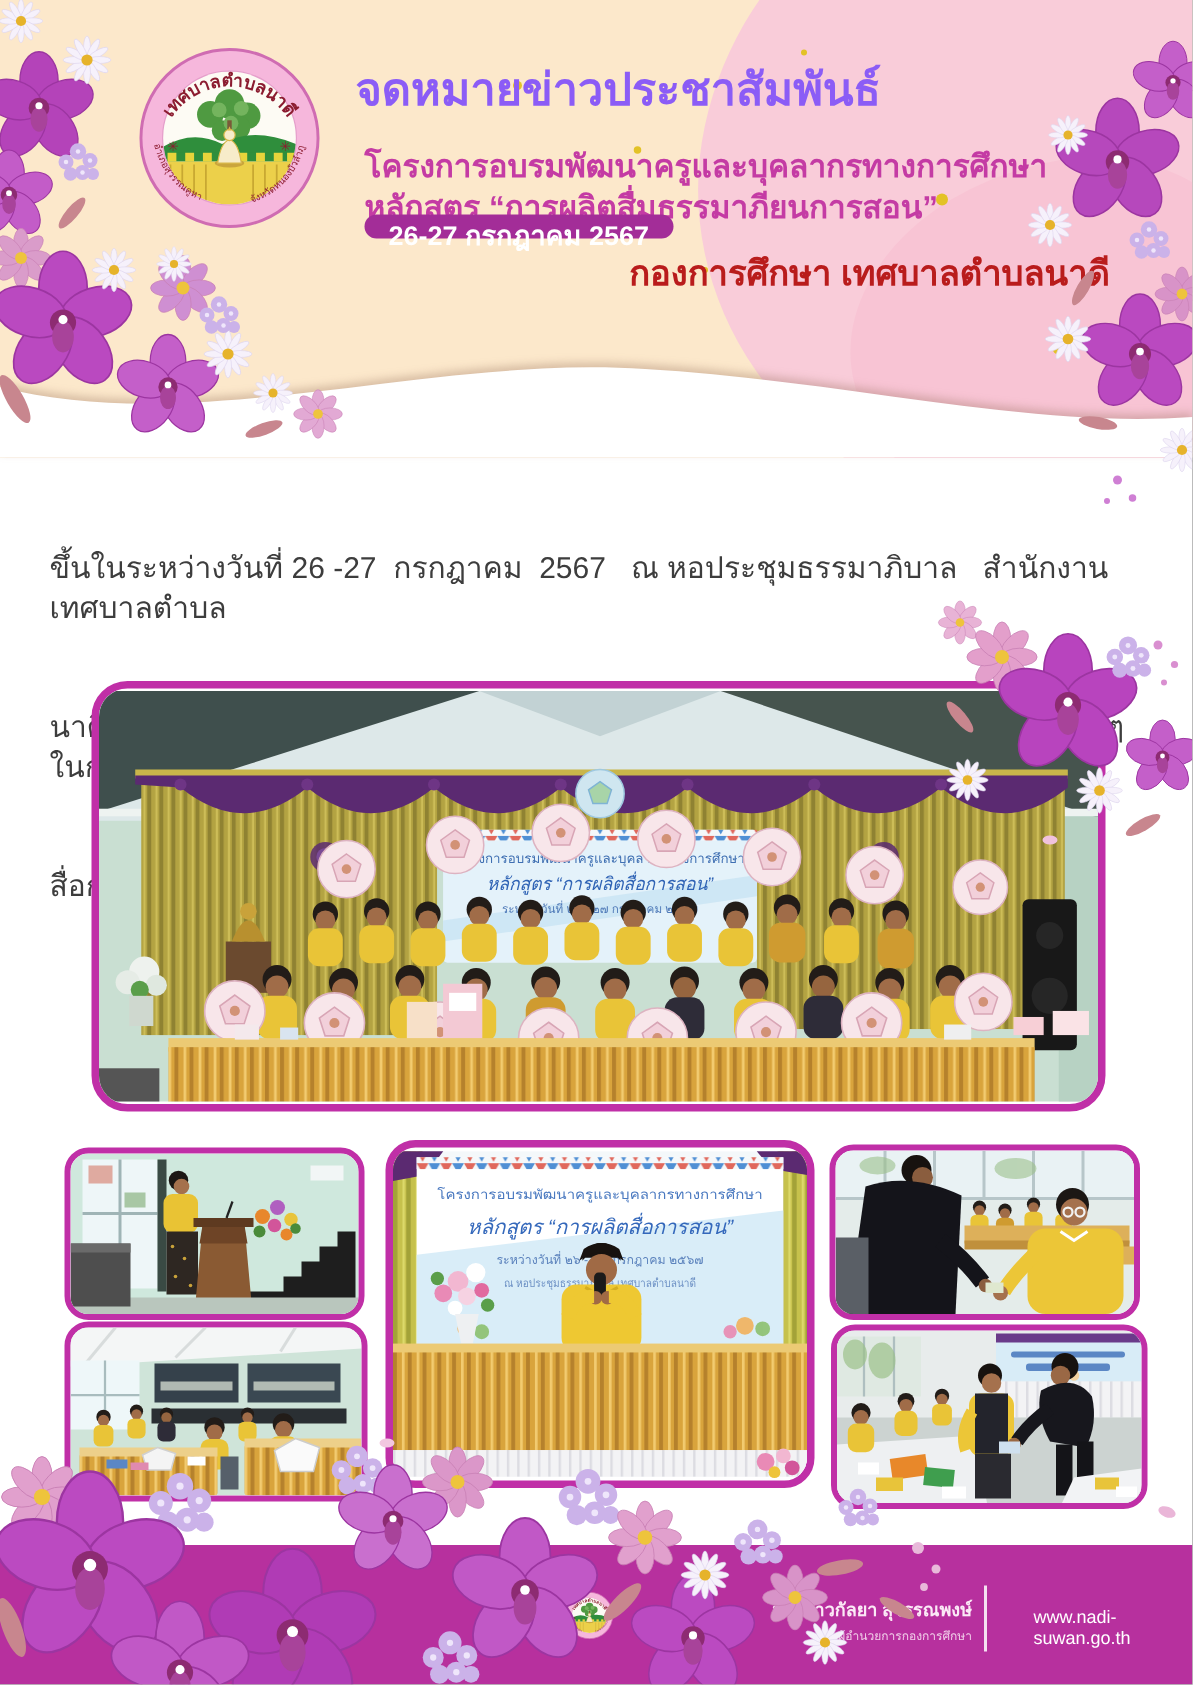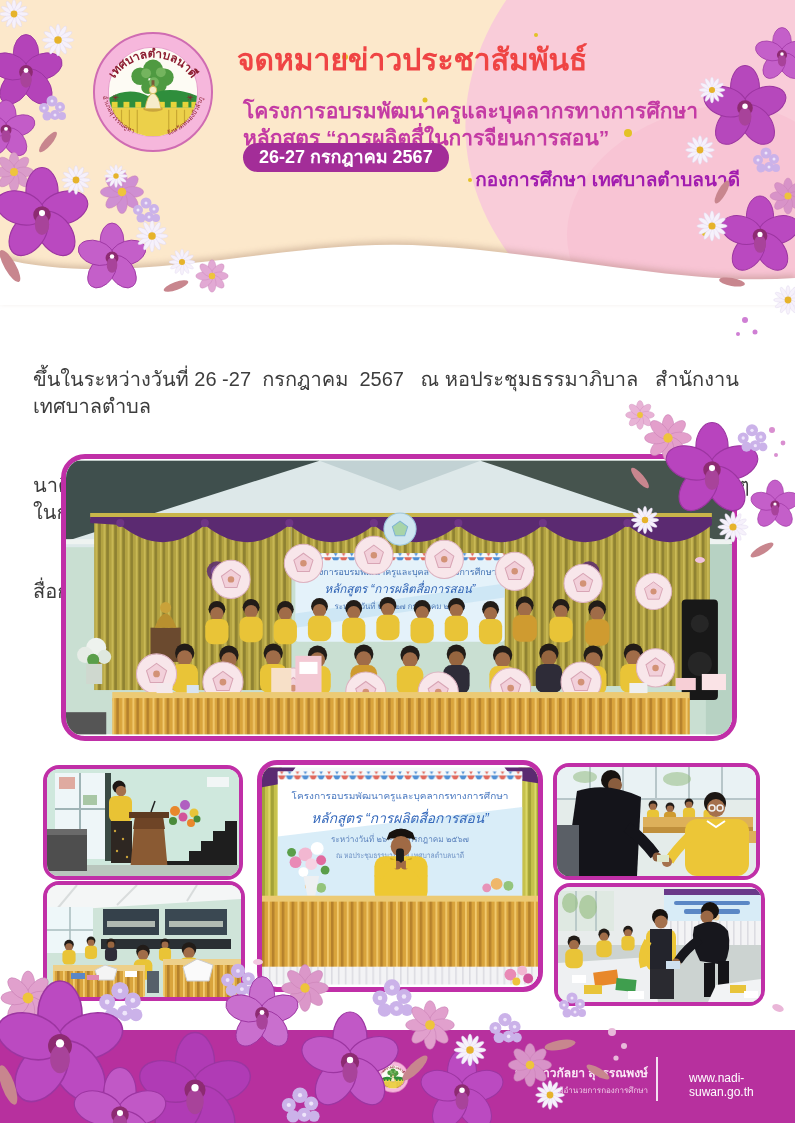--- a/index.html
+++ b/index.html
@@ -8,25 +8,25 @@
   .abs{position:absolute;}
   
   .header{position:absolute;left:0;top:0;width:795px;height:305px;background:#fce8cb;overflow:hidden;}
   .blob1{position:absolute;right:-110px;top:-85px;width:440px;height:430px;background:#f9ccd9;
          border-radius:45% 55% 48% 52%/50% 42% 58% 50%;transform:rotate(12deg);}
   .blob2{position:absolute;right:-50px;top:110px;width:280px;height:220px;background:#f8c4d4;
          border-radius:55% 45% 50% 50%/52% 48% 55% 45%;transform:rotate(-14deg);}
   .wave{position:absolute;left:0;top:232px;width:795px;height:73px;
         filter:drop-shadow(0 -3px 3px rgba(150,110,90,.35));}
   .hdr-title{position:absolute;left:237px;top:36px;font-family:Liberation Serif, serif;
-             font-size:30px;font-weight:bold;color:#ef4444;}
+             font-size:30px;font-weight:bold;color:#8b5cf6;}
   .hdr-line{position:absolute;left:243px;font-size:21px;font-weight:600;color:#c43ba4;}
-  .hdr-badge{position:absolute;left:243px;top:143px;height:29px;line-height:29px;padding:0 16px;
+  .hdr-badge{position:absolute;left:243px;top:143px;height:16px;line-height:29px;padding:0 16px;
              background:#a32d98;border-radius:15px;color:#ffffff;font-size:18px;font-weight:bold;}
-  .hdr-dept{position:absolute;right:55px;top:164px;font-size:19px;font-weight:bold;color:#a21caf;}
+  .hdr-dept{position:absolute;right:55px;top:164px;font-size:23px;font-weight:bold;color:#b91c1c;}
   
   .article{position:absolute;left:33px;top:313px;width:732px;font-size:20px;line-height:26.5px;
            color:#3d3d3d;white-space:pre-wrap;}
   .article .l1{text-indent:57px;}
   
   .photo{position:absolute;border:4px solid #c02fa7;border-radius:16px;overflow:hidden;background:#fff;}
   .photo svg{display:block;}
   .photo-main{border-width:5px;border-radius:24px;}
   
   .footer{position:absolute;left:0;top:1030px;width:795px;height:93px;background:#b7309e;}
@@ -231,21 +231,21 @@
   <svg class="wave" viewBox="0 0 795 73">
     <path d="M0,26 C130,60 290,4 430,14 C565,22 685,54 795,46 L795,73 L0,73 Z" fill="#ffffff"></path>
   </svg>
 
   <svg class="abs z10" style="left:92px;top:31px" width="122" height="122" viewBox="-62 -62 124 124">
       <use href="#seal"></use>
     </svg>
 
   <div class="hdr-title z10">จดหมายข่าวประชาสัมพันธ์</div>
   <div class="hdr-line z10" style="top:94px">โครงการอบรมพัฒนาครูและบุคลากรทางการศึกษา</div>
-  <div class="hdr-line z10" style="top:121px">หลักสูตร “การผลิตสื่ในการจียนการสอน”</div>
+  <div class="hdr-line z10" style="top:121px">หลักสูตร “การผลิตสื่มธรรมาภียนการสอน”</div>
   <div class="hdr-badge z10">26-27 กรกฎาคม 2567</div>
   <div class="hdr-dept z10">กองการศึกษา เทศบาลตำบลนาดี</div>
 
   <div class="article">
     <div>ขึ้นในระหว่างวันที่ 26 -27  กรกฎาคม  2567   ณ หอประชุมธรรมาภิบาล   สำนักงานเทศบาลตำบล</div>
     <div>นาดี   เพื่อพัฒนาครูและบุคลากรทางการศึกษาของเทศบาลตำบลนาดี  และ อปท อื่นๆ  ในการจัดทำ</div>
     <div>สื่อการเรียนการสอนเพื่อส่งเสริมประสบการณ์การเรียนรู้ให้กับเด็กปฐมวัย</div>
   </div>
 
   <div class="photo photo-main z10" style="left:61px;top:454px;width:666px;height:277px">

